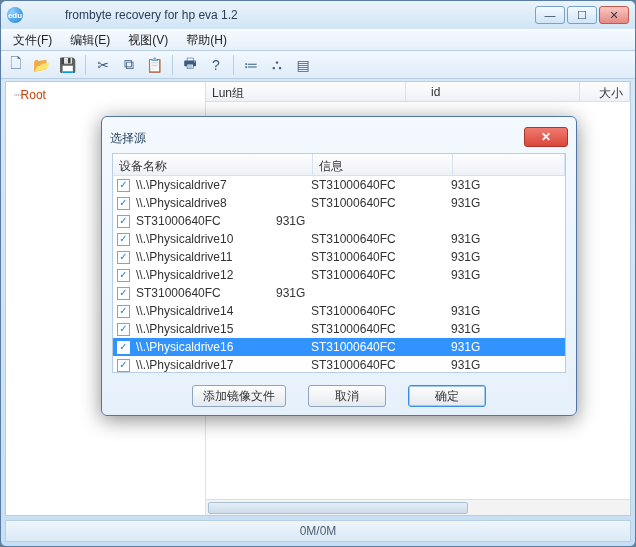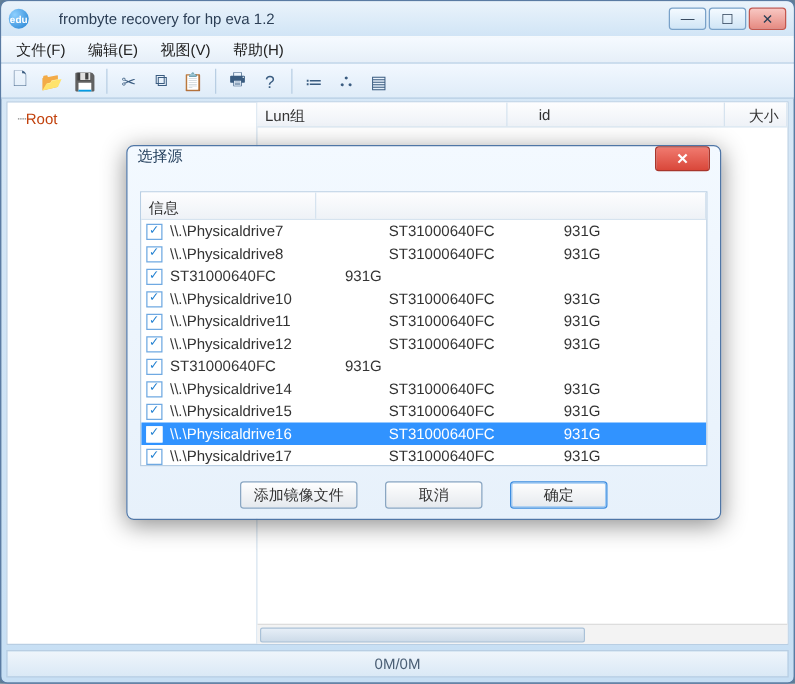--- a/index.html
+++ b/index.html
@@ -1,22 +1,22 @@
 <!DOCTYPE html>
 <html><head>
 <meta charset="utf-8">
 <style>
   * { box-sizing: border-box; margin: 0; padding: 0; font-family: "Microsoft YaHei", Tahoma, Arial, sans-serif; font-size: 12px; }
   body { background: #6b8aa5; width: 636px; height: 547px; overflow: hidden; position: relative; }
 
   
   .window { position: absolute; left: 0; top: 0; width: 636px; height: 547px; background: linear-gradient(#d9e9f7,#c7dff4); border: 1px solid #5a7ba3; border-radius: 6px; box-shadow: 0 0 6px rgba(0,0,0,.3); }
-  .titlebar { height: 28px; display: flex; align-items: center; padding: 0 6px; background: linear-gradient(#eaf3fb,#d1e5f6); border-radius: 6px 6px 0 0; }
+  .titlebar { height: 28px; display: flex; align-items: center; padding: 0 6px; background: linear-gradient(#eaf3fb,#d1e5f6); border-radius: 6px 6px 0 0; gap: 36px; }
   .titlebar .app-icon { width: 16px; height: 16px; border-radius: 50%; background: radial-gradient(circle at 30% 30%,#8ed0ff,#1f7fd1); margin-right: 6px; display:flex; align-items:center; justify-content:center; color:#fff; font-size:8px; font-weight:bold;}
-  .titlebar .title { color: #2b3e55; flex: 1; margin-left: 18px; }
+  .titlebar .title { color: #2b3e55; flex: 1; }
   .winbtns { display: flex; gap: 2px; }
   .winbtn { width: 30px; height: 18px; border: 1px solid #7aa2c9; border-radius: 3px; background: linear-gradient(#f4faff,#d0e5f6); display:flex; align-items:center; justify-content:center; color:#2b3e55; font-size:11px; cursor:pointer;}
   .winbtn.close { background: linear-gradient(#f8c7c2,#e68a81); border-color:#c4574e; }
 
   .menubar { height: 22px; background: linear-gradient(#f5faff,#e6eff8); border-top:1px solid #fff; border-bottom:1px solid #b8cee3; display:flex; align-items:center; padding:0 4px; gap:2px; }
   .menu-item { padding: 2px 8px; color:#222; cursor:pointer; }
 
   .toolbar { height: 28px; background: linear-gradient(#f2f8ff,#dfecf8); border-bottom:1px solid #b8cee3; display:flex; align-items:center; padding:0 4px; gap:4px; }
   .tb-btn { width:22px; height:22px; display:flex; align-items:center; justify-content:center; font-size:14px; color:#3a5c80; cursor:pointer; border:1px solid transparent; border-radius:2px;}
   .tb-sep { width:1px; height:20px; background:#b8cee3; margin:0 2px; }
@@ -30,21 +30,21 @@
   .list-header > div { padding:3px 6px; border-right:1px solid #d6e3ef; color:#333; }
   .col-lun { width:200px; } .col-id { flex:1;margin-left:19px; } .col-size { width:50px; text-align:right; }
   .list-body { flex:1; position:relative; }
   .hscroll { position:absolute; left:0; right:0; bottom:0; height:16px; background:#f3f3f3; border-top:1px solid #ddd; display:flex; align-items:center;}
   .hscroll .thumb { margin-left:2px; width:260px; height:12px; background:linear-gradient(#e6eef7,#cddbe9); border:1px solid #a9c1d8; border-radius:2px; }
 
   .statusbar { position:absolute; left:4px; right:4px; bottom:4px; height:22px; background:linear-gradient(#eff5fb,#dae9f6); border:1px solid #b8cee3; display:flex; align-items:center; justify-content:center; color:#4a5e74; }
 
   
   .dialog { position:absolute; left:100px; top:115px; width:476px; height:300px; background:linear-gradient(#f3f9ff,#e7f1fb); border:1px solid #4f76a6; border-radius:6px; box-shadow: 0 4px 20px rgba(0,0,0,.45); }
-  .dlg-titlebar { height:30px; display:flex; align-items:flex-start; padding:0 8px; border-radius:6px 6px 0 0; }
+  .dlg-titlebar { height:30px; display:flex; align-items:flex-end; padding:0 8px; border-radius:6px 6px 0 0; }
   .dlg-titlebar .title { color:#1e3a58; flex:1; }
   .dlg-close { width:44px; height:20px; background:linear-gradient(#f07a6f,#d9473a); border:1px solid #a8362c; border-radius:3px; display:flex; align-items:center; justify-content:center; color:#fff; font-weight:bold; cursor:pointer;}
   .dlg-body { position:absolute; left:10px; right:10px; top:36px; bottom:42px; background:#fff; border:1px solid #b8cee3; display:flex; flex-direction:column;}
   .dev-header { height:22px; background:linear-gradient(#fdfdfe,#eef2f7); border-bottom:1px solid #d6e3ef; display:flex; }
   .dev-header > div { padding:4px 6px; border-right:1px solid #d6e3ef; color:#333; }
   .devcol-name { width:200px; } .devcol-info { width:140px; } .devcol-size { flex:1; }
   .dev-list { flex:1; overflow:hidden; }
   .dev-row { height:18px; display:flex; align-items:center; padding:0 4px; color:#333;}
   .dev-row.selected { background:#3193ff; color:#fff; }
   .dev-row .chk { width:13px; height:13px; border:1px solid #6fa9e2; background:#fff; margin-right:6px; display:flex; align-items:center; justify-content:center; color:#1f7fd1; font-size:10px; line-height:1;}
@@ -114,20 +114,21 @@
     <span>0M/0M</span>
   </div>
 
   <div class="dialog">
     <div class="dlg-titlebar">
       <div class="title">选择源</div>
       <div class="dlg-close">✕</div>
     </div>
     <div class="dlg-body">
       <div class="dev-header">
+        <div class="devcol-name">设备名称</div>
         <div class="devcol-info">信息</div>
         <div class="devcol-size"></div>
       </div>
       <div class="dev-list" id="dev-list">
           <div class="dev-row">
             <span class="chk">✓</span>
             <span class="name">\\.\Physicaldrive7</span>
             <span class="info">ST31000640FC</span>
             <span class="size">931G</span>
           </div>

